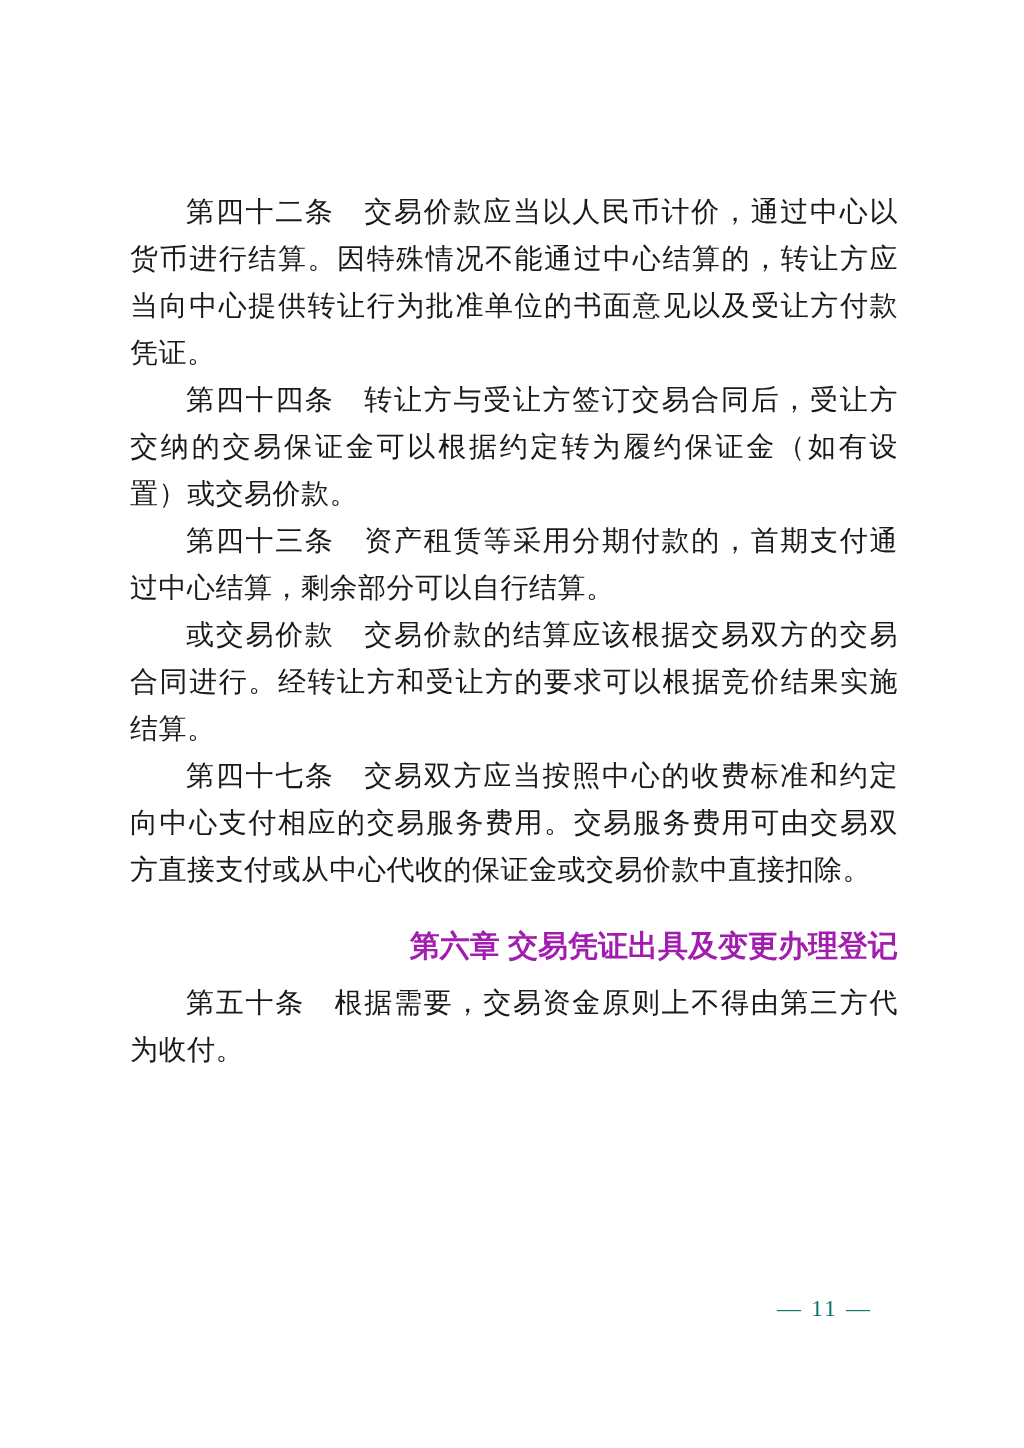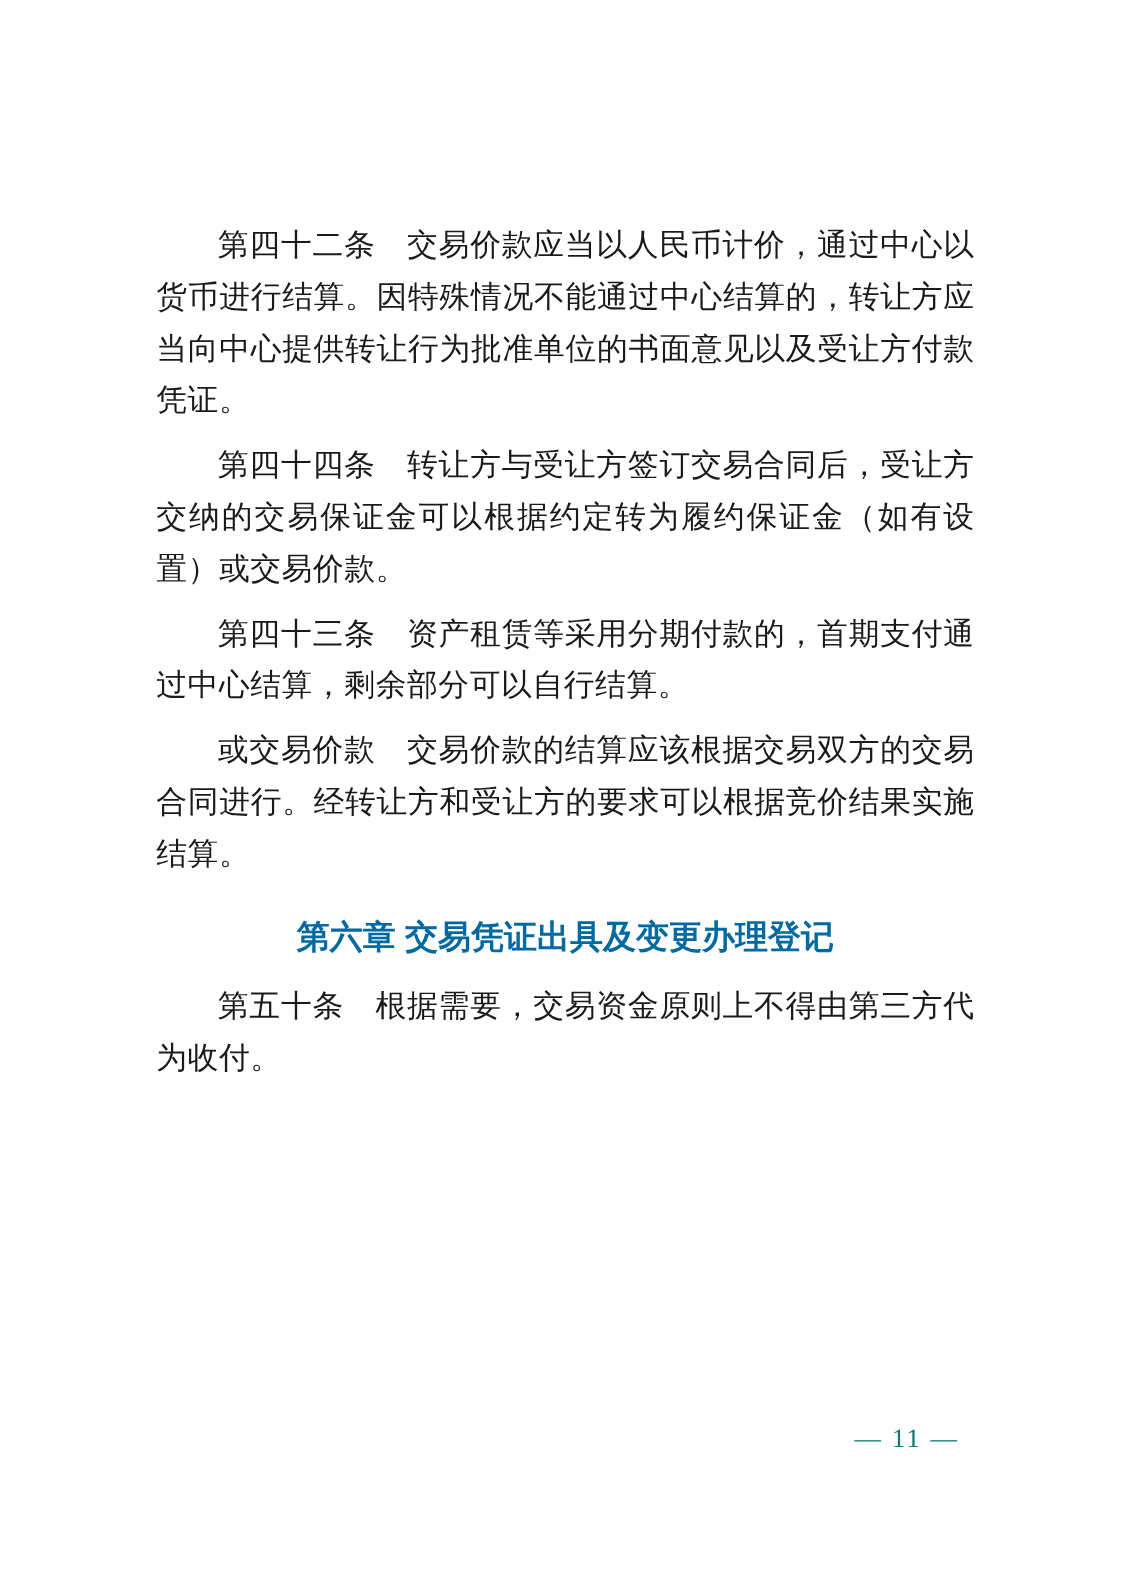--- a/index.html
+++ b/index.html
@@ -16,37 +16,37 @@
     font-family: "Liberation Serif", "DejaVu Serif", serif;
     color: #1a1a1a;
   }
   .content {
     position: absolute;
     left: 130px;
     top: 188px;
     width: 768px;
   }
   .body-par {
-    margin: 12px;
+    margin: 0;
     font-size: 28px;
     line-height: 47px;
     text-align: justify;
     text-justify: inter-ideograph;
     text-indent: 2em;
     letter-spacing: 0.5px;
   }
   .chapter-heading {
     margin: 26px 0 6px 0;
     font-family: "Liberation Sans", "DejaVu Sans", sans-serif;
     font-weight: 700;
     font-size: 30px;
     line-height: 54px;
-    text-align: center;
+    text-align: right;
     text-indent: 0;
-    color: #0369a1;
+    color: #a21caf;
   }
   .page-number {
     position: absolute;
     top: 1293px;
     right: 152px;
     font-size: 24px;
     line-height: 30px;
     font-family: "Liberation Serif", "DejaVu Serif", serif;
     color: #0f766e;
     letter-spacing: 2px;
@@ -54,17 +54,18 @@
 </style>
 </head>
 <body>
 
 <div class="page">
   <div class="content">
     <p class="body-par">第四十二条　交易价款应当以人民币计价，通过中心以货币进行结算。因特殊情况不能通过中心结算的，转让方应当向中心提供转让行为批准单位的书面意见以及受让方付款凭证。</p>
     <p class="body-par">第四十四条　转让方与受让方签订交易合同后，受让方交纳的交易保证金可以根据约定转为履约保证金（如有设置）或交易价款。</p>
     <p class="body-par">第四十三条　资产租赁等采用分期付款的，首期支付通过中心结算，剩余部分可以自行结算。</p>
     <p class="body-par">或交易价款　交易价款的结算应该根据交易双方的交易合同进行。经转让方和受让方的要求可以根据竞价结果实施结算。</p>
+    <p class="body-par">第四十七条　交易双方应当按照中心的收费标准和约定向中心支付相应的交易服务费用。交易服务费用可由交易双方直接支付或从中心代收的保证金或交易价款中直接扣除。</p>
     <h2 class="chapter-heading">第六章 交易凭证出具及变更办理登记</h2>
     <p class="body-par">第五十条　根据需要，交易资金原则上不得由第三方代为收付。</p>
   </div>
   <div class="page-number">— 11 —</div>
 </div>
 
 </body></html>

